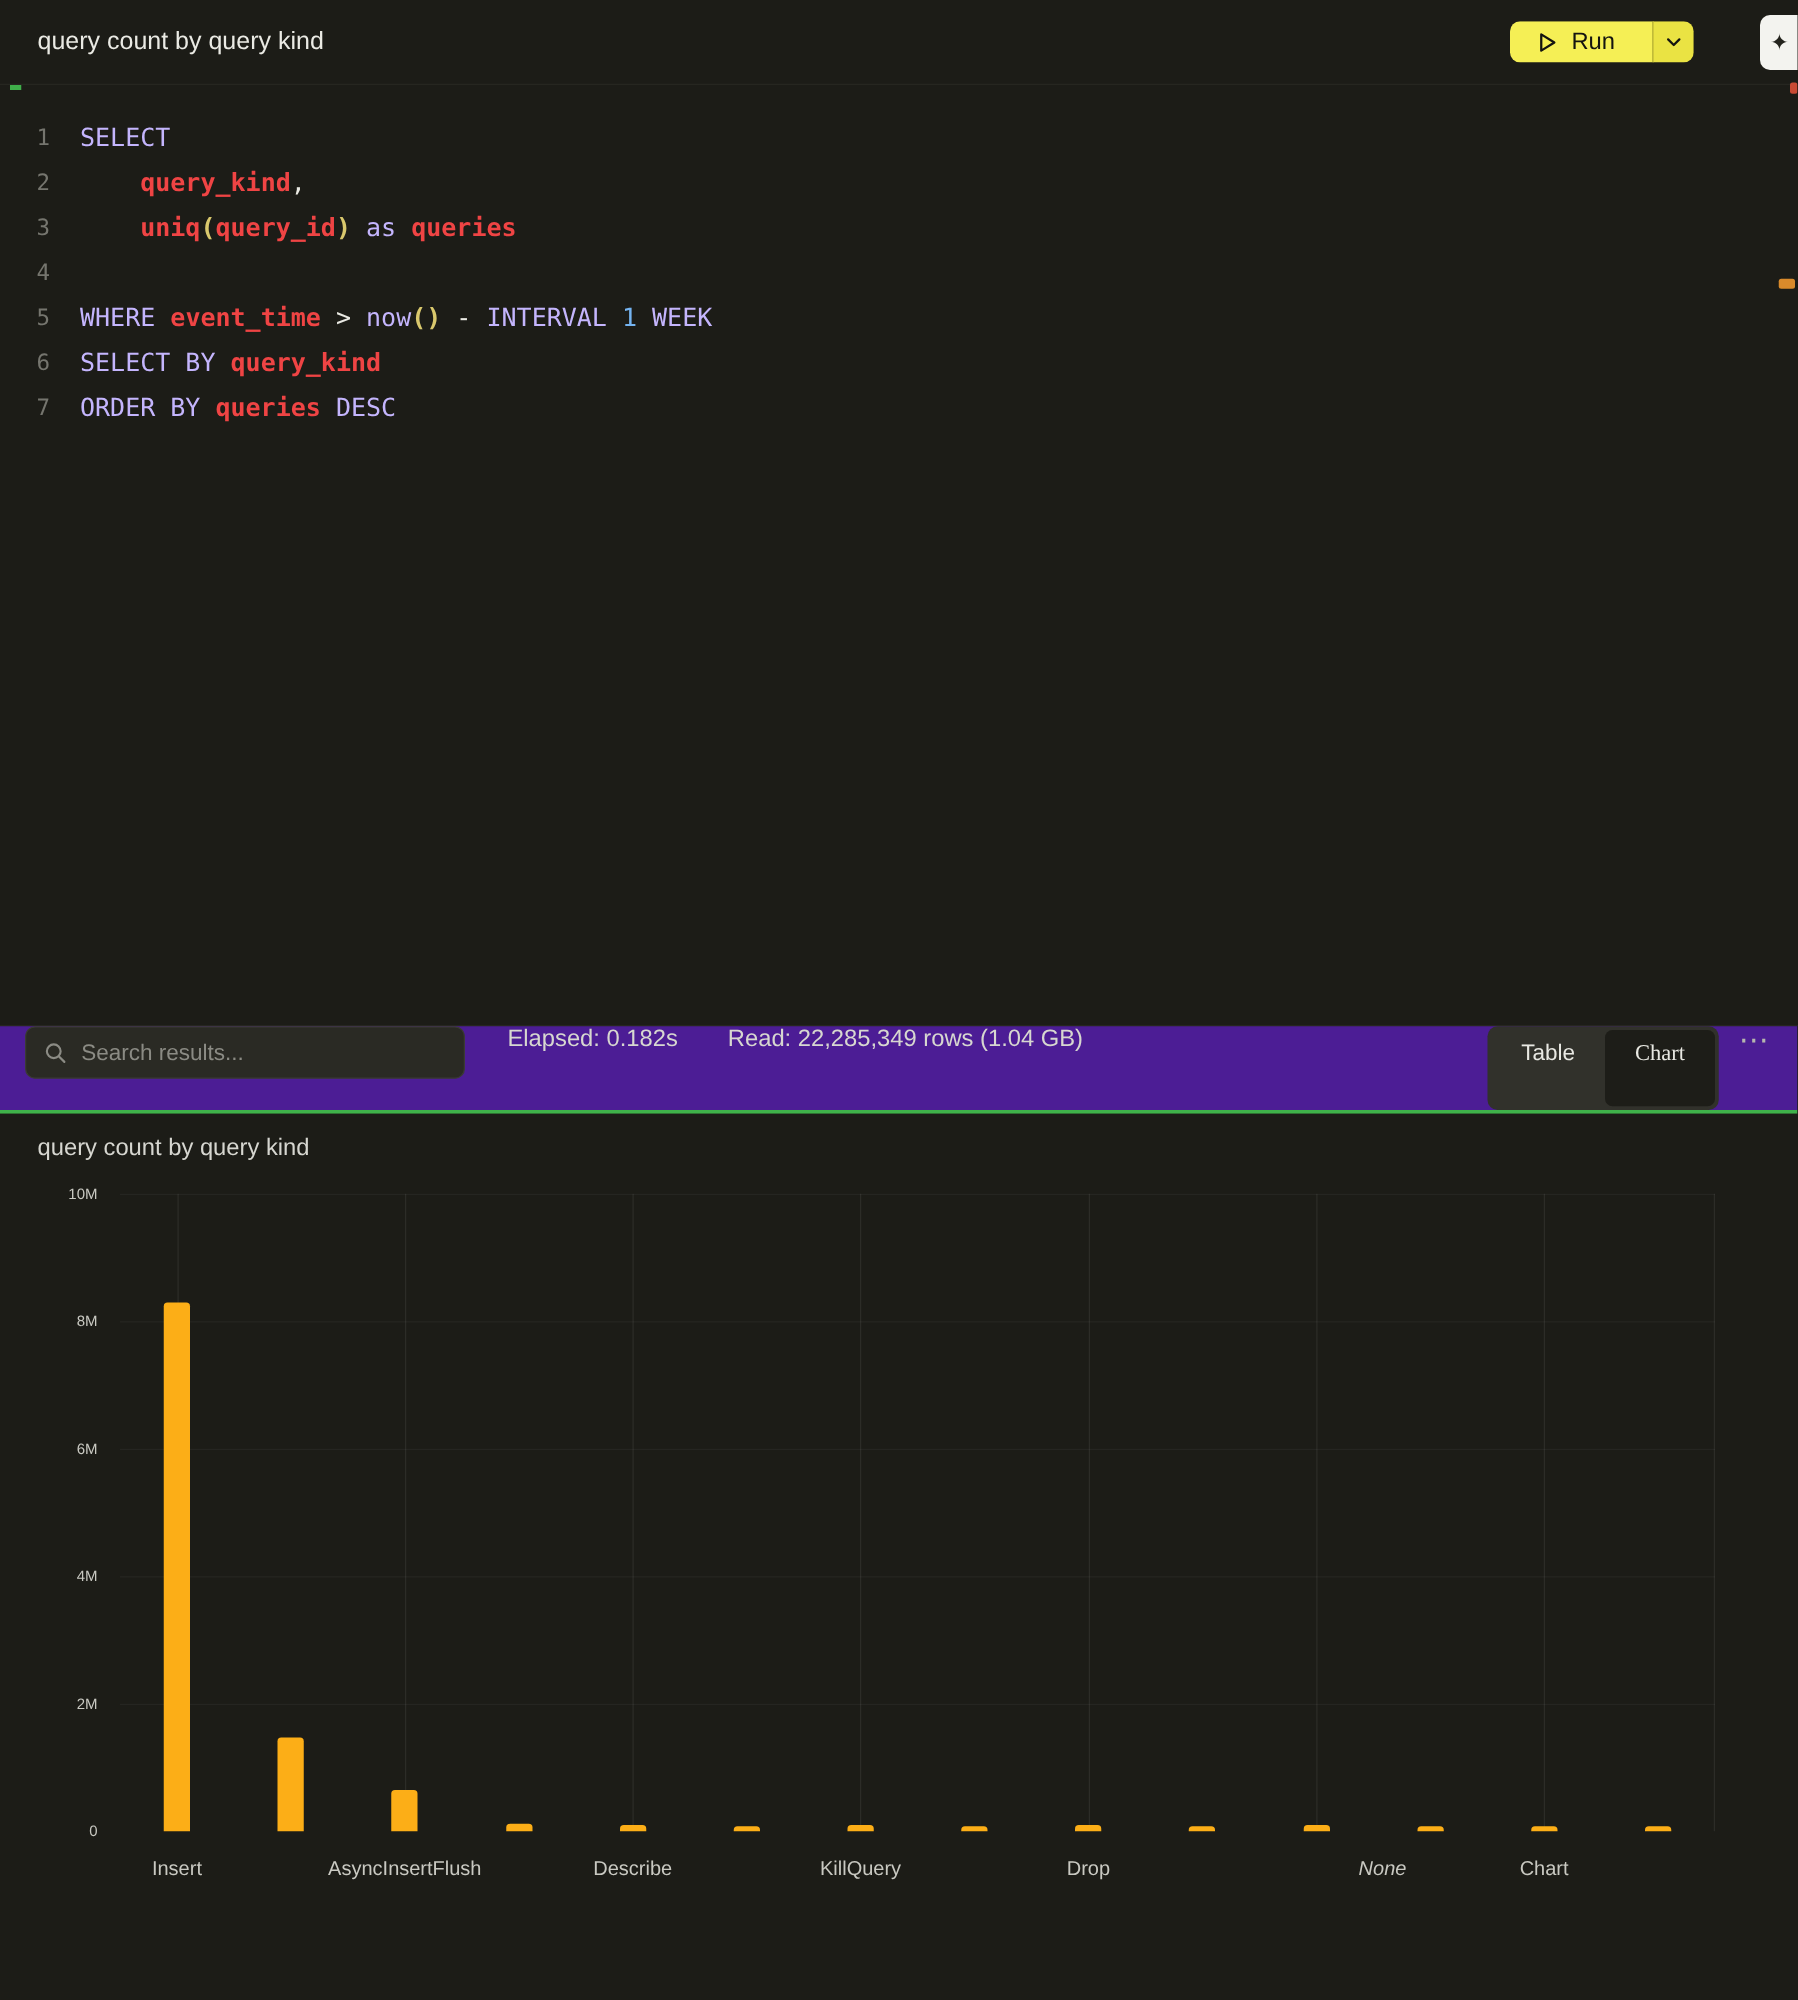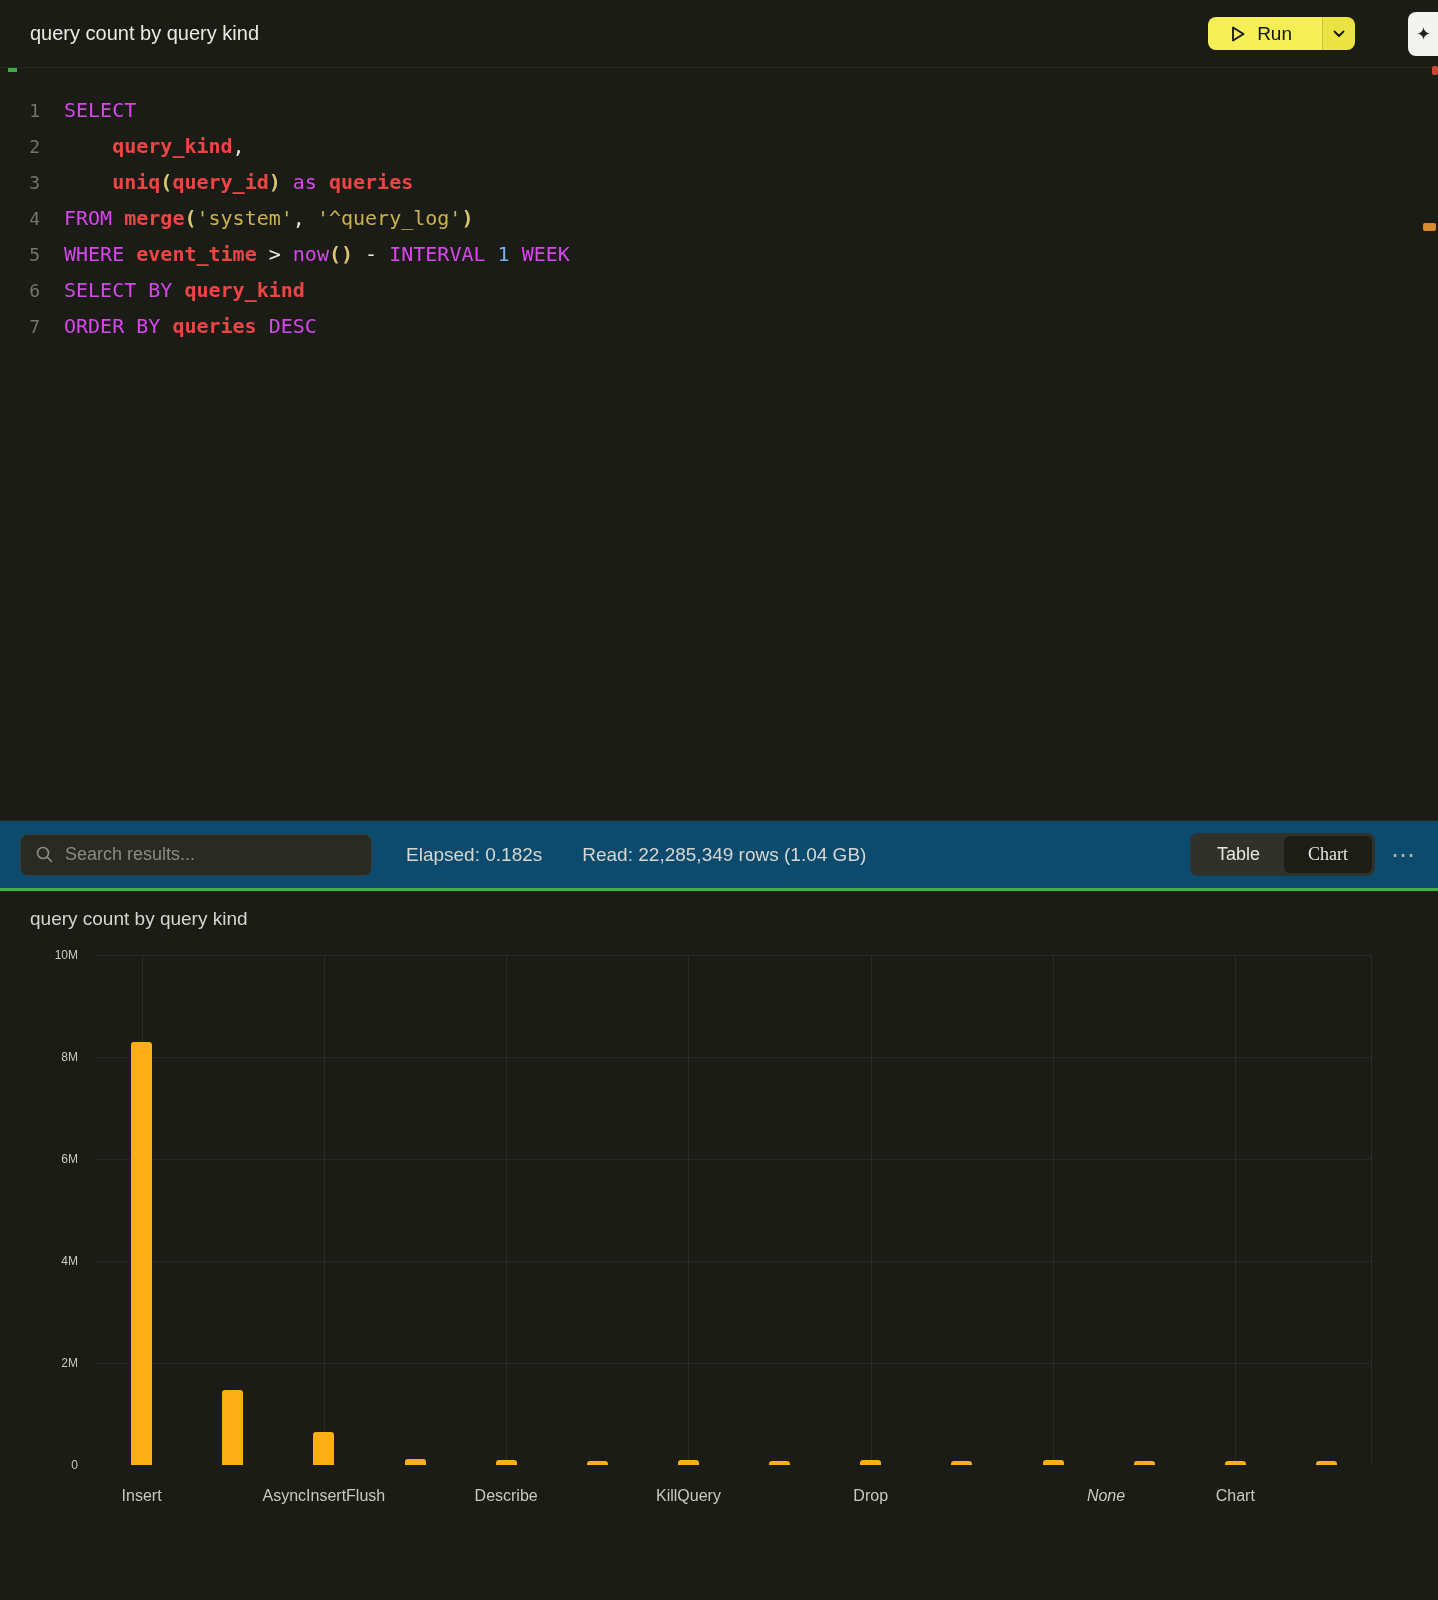--- a/index.html
+++ b/index.html
@@ -67,21 +67,21 @@
     font-size:20px;
     background:#1c1c17;
   }
   .code-line { display:flex; height:36px; align-items:center; }
   .ln {
     width:40px; flex:none;
     text-align:right; margin-right:24px;
     color:#75756e; font-size:18px;
   }
   .code span { white-space:pre; }
-  .tk-kw    { color:#d946ef; }
+  .tk-kw    { color:#c4b5fd; }
   .tk-num   { color:#74b3f0; }
   .tk-id    { color:#ef4444; font-weight:600; }
   .tk-str   { color:#ccb24c; }
   .tk-paren { color:#d9c86d; font-weight:600; }
   .tk-op    { color:#eaeae4; }
   .tk-plain { color:#eaeae4; }
 
   .green-tick {
     position:absolute; left:8px; top:0;
     width:9px; height:4px; background:#3fae4a;
@@ -91,24 +91,24 @@
     width:6px; height:9px; background:#c94a33; border-radius:2px;
   }
   .scroll-warning {
     position:absolute; right:2px; top:155px;
     width:13px; height:8px; background:#d98a2b; border-radius:2px;
   }
 
   
   .results-toolbar {
     height:68px;
-    display:flex; align-items:center;
+    display:flex; 
     padding:0 22px 0 20px;
     border-top:1px solid #262620;
-    background:#0c4a6e;
+    background:#4c1d95;
   }
   .search-box {
     width:352px; height:42px;
     background:#2a2a24;
     border:1px solid #3b3b34;
     border-radius:8px;
     display:flex; align-items:center;
     gap:11px; padding:0 14px;
   }
   .search-box input {
@@ -209,21 +209,20 @@
       <div class="code-line">
         <span class="ln">2</span>
         <span class="code"><span class="tk-plain">    </span><span class="tk-id">query_kind</span><span class="tk-op">,</span></span>
       </div>
       <div class="code-line">
         <span class="ln">3</span>
         <span class="code"><span class="tk-plain">    </span><span class="tk-id">uniq</span><span class="tk-paren">(</span><span class="tk-id">query_id</span><span class="tk-paren">)</span><span class="tk-plain"> </span><span class="tk-kw">as</span><span class="tk-plain"> </span><span class="tk-id">queries</span></span>
       </div>
       <div class="code-line">
         <span class="ln">4</span>
-        <span class="code"><span class="tk-kw">FROM</span><span class="tk-plain"> </span><span class="tk-id">merge</span><span class="tk-paren">(</span><span class="tk-str">'system'</span><span class="tk-op">,</span><span class="tk-plain"> </span><span class="tk-str">'^query_log'</span><span class="tk-paren">)</span></span>
       </div>
       <div class="code-line">
         <span class="ln">5</span>
         <span class="code"><span class="tk-kw">WHERE</span><span class="tk-plain"> </span><span class="tk-id">event_time</span><span class="tk-plain"> </span><span class="tk-op">&gt;</span><span class="tk-plain"> </span><span class="tk-kw">now</span><span class="tk-paren">()</span><span class="tk-plain"> </span><span class="tk-op">-</span><span class="tk-plain"> </span><span class="tk-kw">INTERVAL</span><span class="tk-plain"> </span><span class="tk-num">1</span><span class="tk-plain"> </span><span class="tk-kw">WEEK</span></span>
       </div>
       <div class="code-line">
         <span class="ln">6</span>
         <span class="code"><span class="tk-kw">SELECT BY</span><span class="tk-plain"> </span><span class="tk-id">query_kind</span></span>
       </div>
       <div class="code-line">

